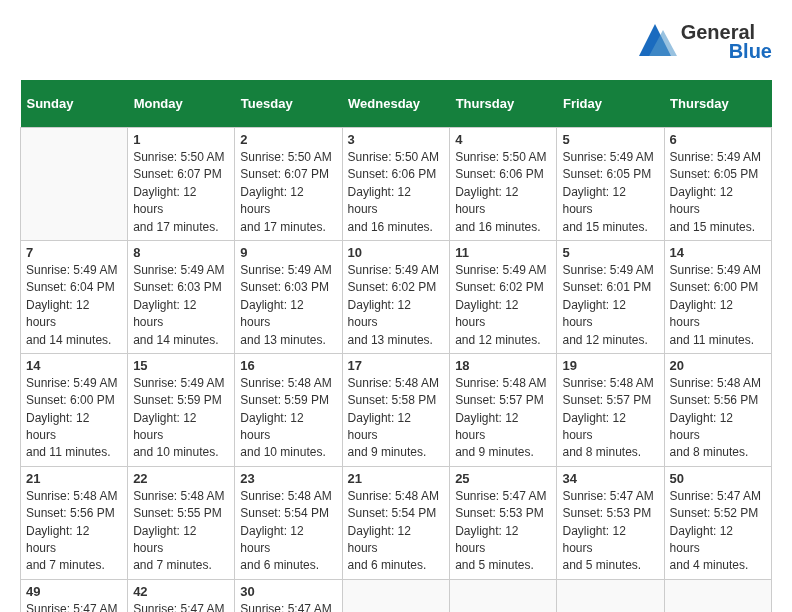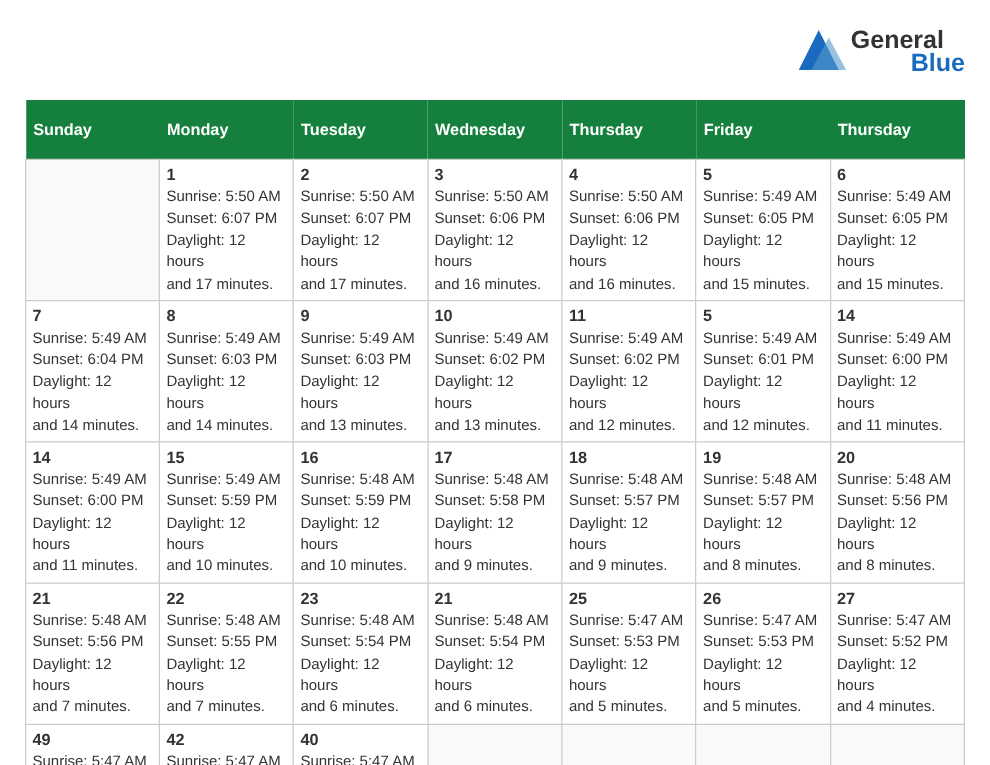--- a/index.html
+++ b/index.html
@@ -284,28 +284,28 @@
 and 6 minutes.</div>
         </td>
         <td>
           <span class="day-number">25</span>
           <div class="day-info" style="white-space: pre-line;">Sunrise: 5:47 AM
 Sunset: 5:53 PM
 Daylight: 12 hours
 and 5 minutes.</div>
         </td>
         <td>
-          <span class="day-number">26</span>
+          <span class="day-number">34</span>
           <div class="day-info" style="white-space: pre-line;">Sunrise: 5:47 AM
 Sunset: 5:53 PM
 Daylight: 12 hours
 and 5 minutes.</div>
         </td>
         <td>
-          <span class="day-number">27</span>
+          <span class="day-number">50</span>
           <div class="day-info" style="white-space: pre-line;">Sunrise: 5:47 AM
 Sunset: 5:52 PM
 Daylight: 12 hours
 and 4 minutes.</div>
         </td>
       </tr>
       <tr>
         <td>
           <span class="day-number">49</span>
           <div class="day-info" style="white-space: pre-line;">Sunrise: 5:47 AM
@@ -314,21 +314,21 @@
 and 4 minutes.</div>
         </td>
         <td>
           <span class="day-number">42</span>
           <div class="day-info" style="white-space: pre-line;">Sunrise: 5:47 AM
 Sunset: 5:51 PM
 Daylight: 12 hours
 and 3 minutes.</div>
         </td>
         <td>
-          <span class="day-number">40</span>
+          <span class="day-number">30</span>
           <div class="day-info" style="white-space: pre-line;">Sunrise: 5:47 AM
 Sunset: 5:50 PM
 Daylight: 12 hours
 and 3 minutes.</div>
         </td>
         <td class="empty-cell"></td>
         <td class="empty-cell"></td>
         <td class="empty-cell"></td>
         <td class="empty-cell"></td>
       </tr>

